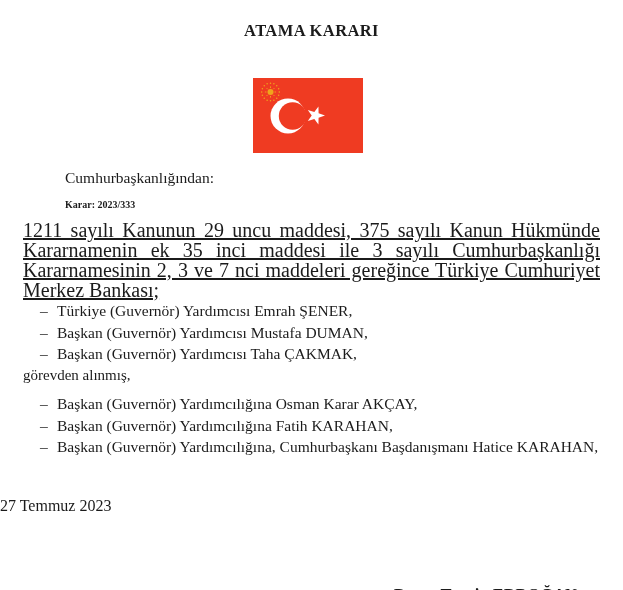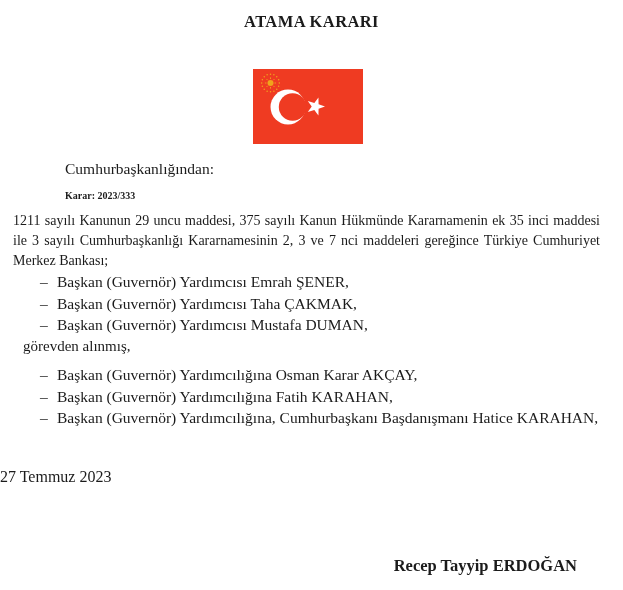--- a/index.html
+++ b/index.html
@@ -8,33 +8,33 @@
     --flag-white:#ffffff;
     --ink:#1b1b1b;
   }
   html,body{margin:0;padding:0;background:#fff;}
   .page{
     width:623px;height:590px;overflow:hidden;background:#fff;
     font-family:"Liberation Serif", serif;color:var(--ink);
     position:relative;
   }
   .title{
-    padding-top:12px;text-align:center;font-weight:bold;
+    padding-top:21px;text-align:center;font-weight:bold;
     font-size:16.5px;line-height:20px;letter-spacing:.4px;
   }
   .flag-wrap{margin:37px 0 0 253px;width:110px;height:75px;}
   .flag-wrap svg{display:block;}
   .issuer{
     margin:15px 0 8px 65px;font-size:15.5px;line-height:19px;
     text-underline-offset:2px;
   }
   .decision{margin:2px 0 0 65px;font-size:10px;line-height:19px;font-weight:bold;}
   .para{
-    margin:6px 23px 0 13px;font-size:14px;line-height:20px;
-    text-align:justify;text-align-last:left;
+    margin:6px 23px 0 23px;font-size:20px;line-height:20px;
+    text-align:justify;text-align-last:left;text-decoration:underline;
   }
   .list .li{
     margin:0 10px 0 40px;font-size:15.5px;height:21.5px;line-height:21.5px;
     white-space:nowrap;
   }
   .dash{display:inline-block;width:17px;}
   .closing{margin:0 23px;font-size:15px;height:21.5px;line-height:21.5px;}
   .gap{height:7px;}
   .date{margin-top:38px;text-align:left;font-size:16px;line-height:20px;}
   .signature{
@@ -89,27 +89,27 @@
     </svg>
   </div>
 
   <div class="issuer">Cumhurbaşkanlığından:</div>
   <div class="decision">Karar: 2023/333</div>
 
   <p class="para">1211 sayılı Kanunun 29 uncu maddesi, 375 sayılı Kanun Hükmünde Kararnamenin ek 35 inci maddesi ile 3 sayılı Cumhurbaşkanlığı Kararnamesinin 2, 3 ve 7 nci maddeleri gereğince Türkiye Cumhuriyet Merkez Bankası;</p>
 
   <div class="list">
     <div class="li">
-      <span class="dash">–</span><span>Başkan (Guvernör) Yardımcısı Emrah ŞENER,</span>
+      <span class="dash">–</span><span>Türkiye (Guvernör) Yardımcısı Emrah ŞENER,</span>
+    </div>
+    <div class="li">
+      <span class="dash">–</span><span>Başkan (Guvernör) Yardımcısı Mustafa DUMAN,</span>
     </div>
     <div class="li">
       <span class="dash">–</span><span>Başkan (Guvernör) Yardımcısı Taha ÇAKMAK,</span>
-    </div>
-    <div class="li">
-      <span class="dash">–</span><span>Başkan (Guvernör) Yardımcısı Mustafa DUMAN,</span>
     </div>
   </div>
 
   <div class="closing">görevden alınmış,</div>
 
   <div class="gap"></div>
 
   <div class="list">
     <div class="li">
       <span class="dash">–</span><span>Başkan (Guvernör) Yardımcılığına Osman Karar AKÇAY,</span>

